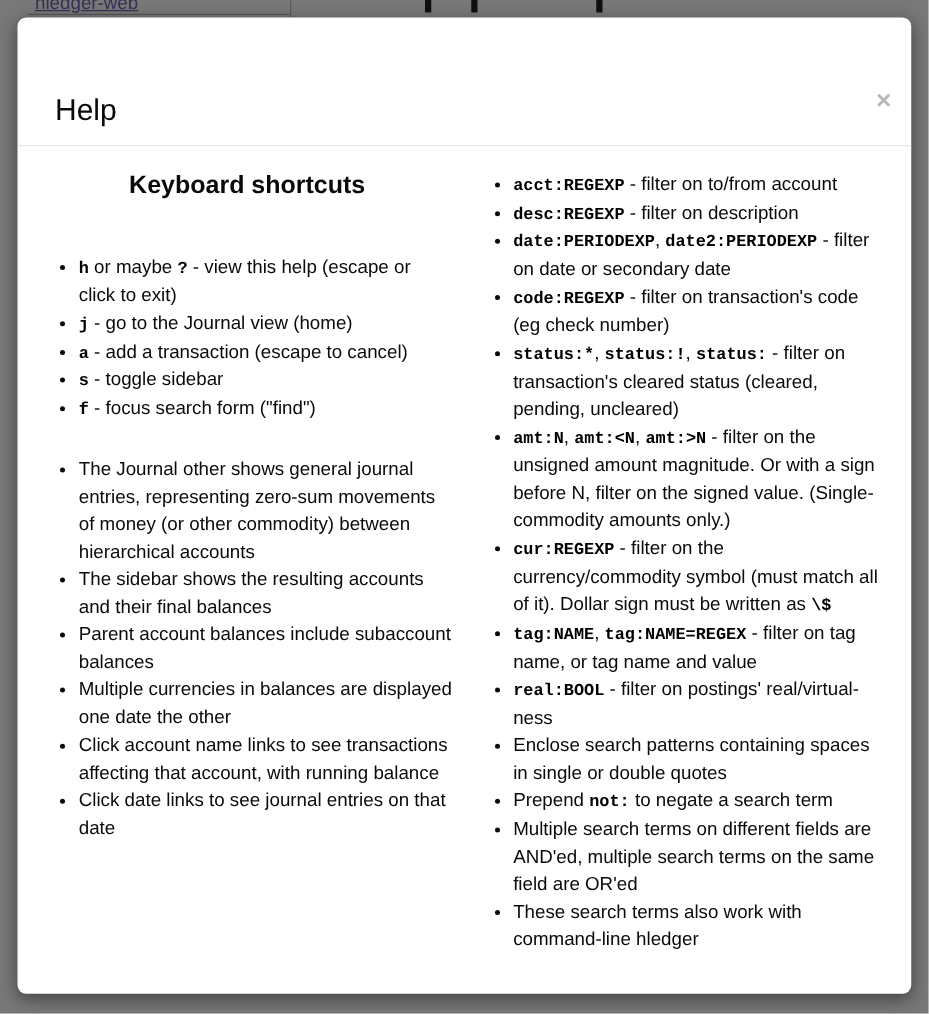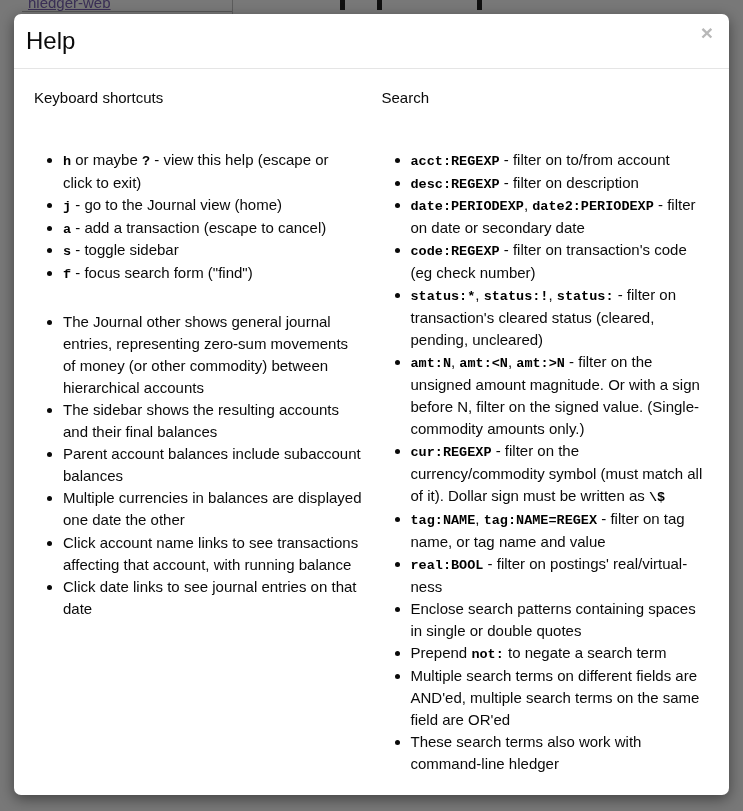--- a/index.html
+++ b/index.html
@@ -45,22 +45,23 @@
   .modal {
     position: absolute; left: 14px; top: 14px;
     width: 715px; height: 781px;
     background: #ffffff;
     border-radius: 7px;
     box-shadow: 0 4px 14px rgba(0,0,0,0.45);
     overflow: hidden;
   }
   .modal-header {
     position: relative;
-    padding: 13px 20px 12px 12px;
+    padding: 13px 20px 12px 30px;
     border-bottom: 1px solid #e5e5e5;
+    margin-top: 48px;
   }
   .modal-title {
     font-size: 24px;
     font-weight: 400;
     color: #0a0a0a;
     line-height: 1.2;
   }
   .close-button {
     position: absolute; right: 16px; top: 8px;
     border: none; background: none;
@@ -71,24 +72,25 @@
     line-height: 1;
   }
   .modal-body {
     display: flex;
     gap: 20px;
     padding: 20px;
   }
   .help-col { flex: 1 1 0; min-width: 0; }
 
   .section-heading {
-    font-size: 15px;
-    font-weight: 400;
+    font-size: 20px;
+    font-weight: 700;
     color: #0a0a0a;
     margin: 0 0 14px 0;
+    text-align: center;
   }
   .help-col .section-heading + ul { margin-bottom: 26px; margin-top: 43px; }
   .help-list {
     list-style: disc outside;
     padding-left: 29px;
     font-size: 15px;
     line-height: 1.47;
     color: #0a0a0a;
   }
   .help-list li { margin: 0; }
@@ -133,21 +135,20 @@
         <ul class="help-list">
           <li>The Journal other shows general journal entries, representing zero-sum movements of money (or other commodity) between hierarchical accounts</li>
           <li>The sidebar shows the resulting accounts and their final balances</li>
           <li>Parent account balances include subaccount balances</li>
           <li>Multiple currencies in balances are displayed one date the other</li>
           <li>Click account name links to see transactions affecting that account, with running balance</li>
           <li>Click date links to see journal entries on that date</li>
         </ul>
       </div>
     <div class="help-col">
-        <h4 class="section-heading">Search</h4>
         <ul class="help-list">
           <li><code>acct:REGEXP</code> - filter on to/from account</li>
           <li><code>desc:REGEXP</code> - filter on description</li>
           <li><code>date:PERIODEXP</code>, <code>date2:PERIODEXP</code> - filter on date or secondary date</li>
           <li><code>code:REGEXP</code> - filter on transaction's code (eg check number)</li>
           <li><code>status:*</code>, <code>status:!</code>, <code>status:</code> - filter on transaction's cleared status (cleared, pending, uncleared)</li>
           <li><code>amt:N</code>, <code>amt:&lt;N</code>, <code>amt:&gt;N</code> - filter on the unsigned amount magnitude. Or with a sign before N, filter on the signed value. (Single-commodity amounts only.)</li>
           <li><code>cur:REGEXP</code> - filter on the currency/commodity symbol (must match all of it). Dollar sign must be written as <code>\$</code></li>
           <li><code>tag:NAME</code>, <code>tag:NAME=REGEX</code> - filter on tag name, or tag name and value</li>
           <li><code>real:BOOL</code> - filter on postings' real/virtual-ness</li>

